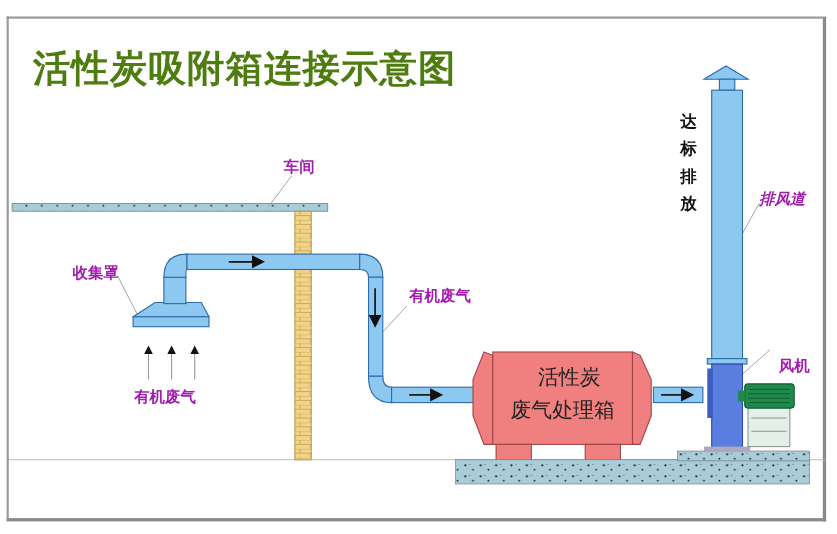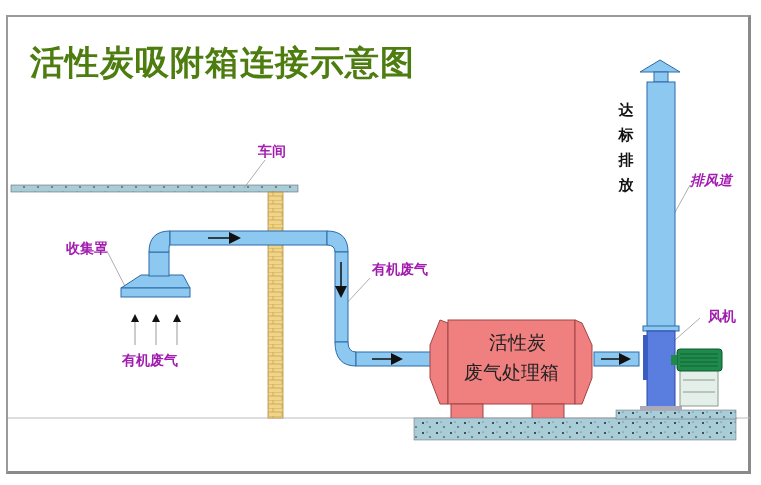--- a/index.html
+++ b/index.html
@@ -113,21 +113,21 @@
     </g>
     <rect x="671" y="355" width="6" height="10" fill="#1f8a4c"></rect>
   </g>
 </svg>
 
 <div class="lbl" style="left:258px;top:143px;">车间</div>
 <div class="lbl" style="left:66px;top:240px;font-family:Liberation Mono, monospace;">收集罩</div>
 <div class="lbl" style="left:122px;top:352px;">有机废气</div>
 <div class="lbl" style="left:372px;top:261px;">有机废气</div>
 <div class="lbl" style="left:690px;top:172px;font-style:italic;">排风道</div>
-<div class="lbl" style="left:708px;top:308px;">风机</div>
+<div class="lbl" style="left:708px;top:324px;">风机</div>
 
 <div class="vlbl" style="left:617px;top:98px;">
   <div>达</div>
   <div>标</div>
   <div>排</div>
   <div>放</div>
 </div>
 
 <div class="box-text" style="left:448px;top:330px;width:139px;">活性炭</div>
 <div class="box-text" style="left:448px;top:360px;width:127px;">废气处理箱</div>

